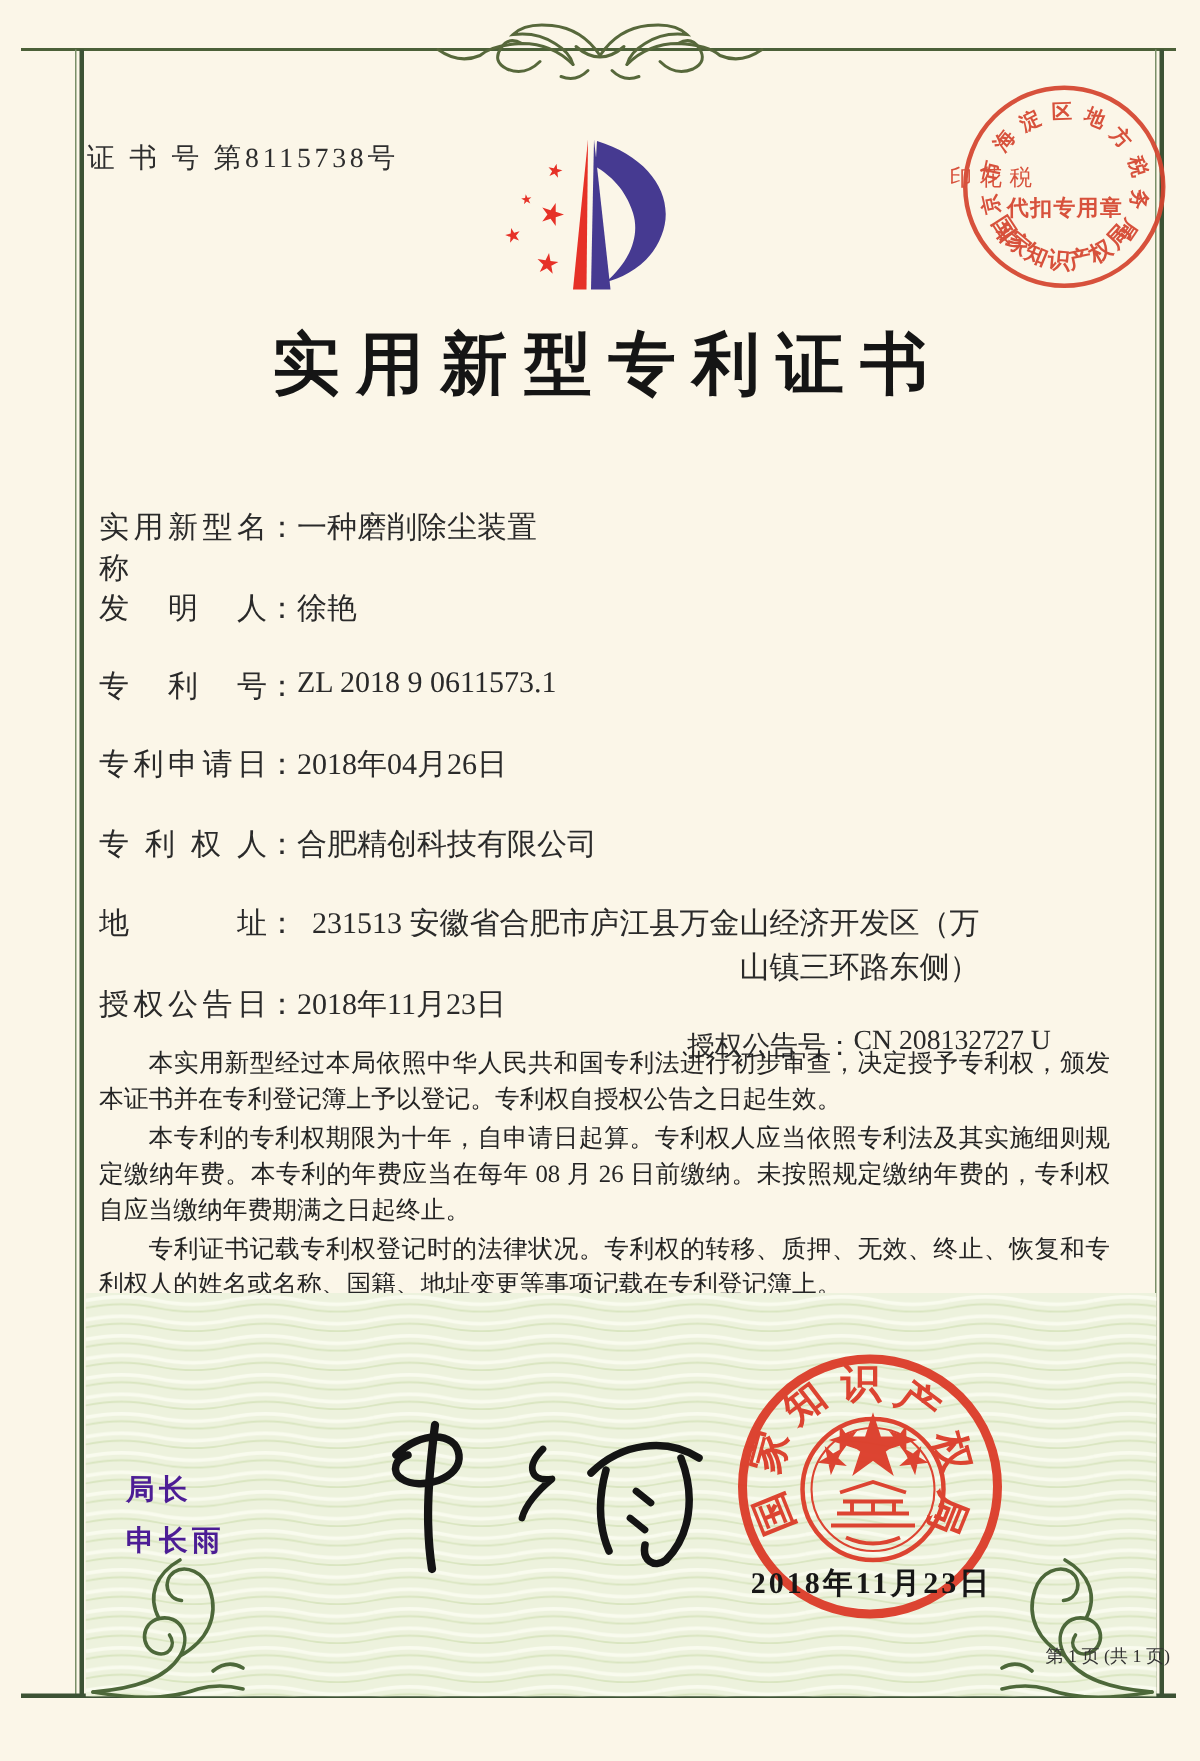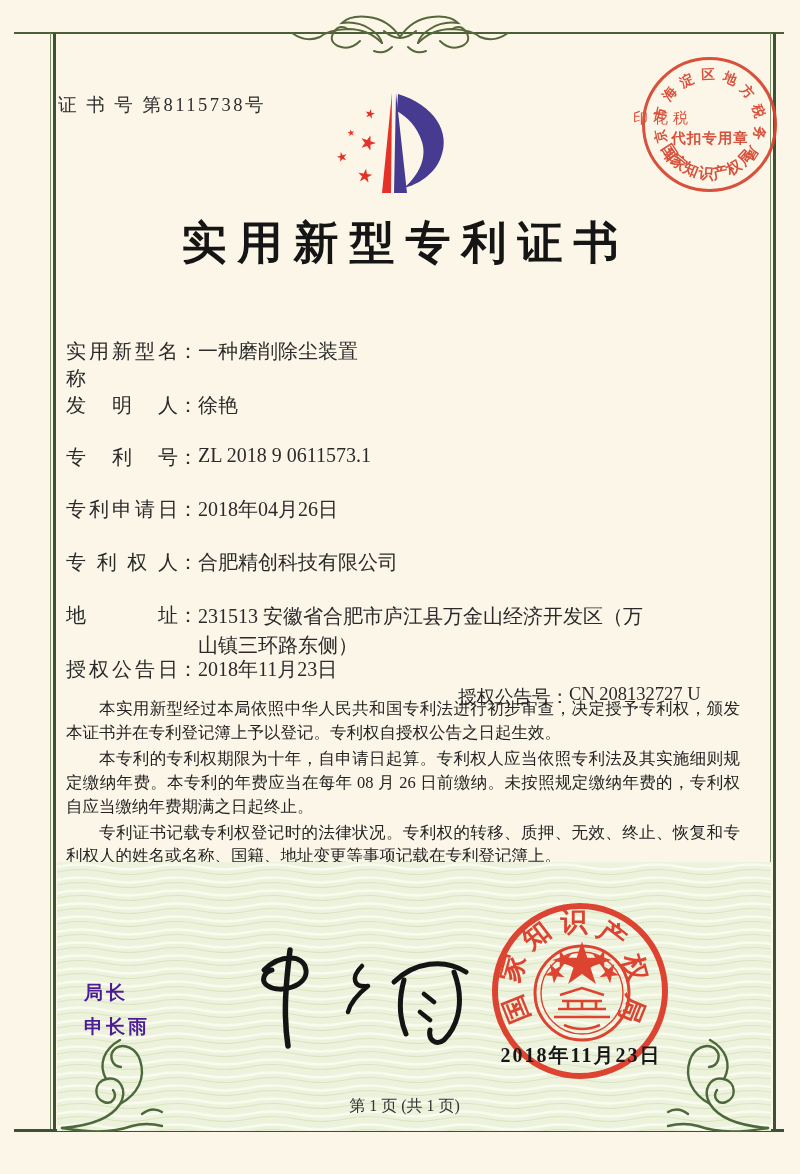--- a/index.html
+++ b/index.html
@@ -23,21 +23,21 @@
   .cert-no{left:58px;top:92px;font-size:18.5px;letter-spacing:2.5px;color:#2e2e2e;}
   .logo{left:322px;top:88px;}
   .doc-title{left:0;right:0;top:213px;text-align:center;font-size:45px;font-weight:700;
     letter-spacing:11px;color:#151515;text-indent:11px;}
 
   
   .field-row{left:66px;display:flex;font-size:20px;color:#2a2a2a;}
   .field-row .lbl{width:112px;text-align:justify;text-align-last:justify;flex:none;}
   .field-row .colon{flex:none;}
   .field-row .val{margin-left:0;}
-  .val.address{width:455px;line-height:29px;}
+  .val.address{width:455px;line-height:29px;text-align:right;}
   .grant-no-row{left:458px;display:flex;font-size:18.5px;color:#2a2a2a;}
 
   
   .body-text{left:64px;top:695px;width:678px;font-size:16.5px;line-height:23.9px;
     text-align:justify;color:#242424;}
   .body-text p{margin:2px;text-indent:2em;}
 
   
   .waves{left:57px;top:862px;}
   .director{left:84px;font-family:"Liberation Sans","DejaVu Sans",sans-serif;
@@ -55,21 +55,21 @@
   .tax-ring{left:14px;top:14px;width:129px;height:129px;border:3.5px solid #d5452f;border-radius:50%;}
   .tax-c1{left:0;right:0;top:66px;text-align:left;font-size:15px;font-weight:400;letter-spacing:5px;text-indent:5px;}
   .tax-c2{left:0;right:0;top:86px;text-align:center;font-size:14.5px;font-weight:700;letter-spacing:1px;}
   .cnipa-seal{left:492px;top:903px;width:176px;height:176px;color:#dc3b28;opacity:.95;}
   .seal-ring{left:0;top:0;width:164px;height:164px;border:6px solid #dc3b28;border-radius:50%;}
   .emblem{left:38px;top:36px;}
   .seal-date{left:446px;top:1042px;width:270px;text-align:center;font-size:20px;
     letter-spacing:2px;color:#171717;font-weight:700;}
   .arc-char{position:absolute;font-weight:700;font-family:"Liberation Serif","DejaVu Serif",serif;}
 
-  .page-footer{left:0;right:20px;top:1096px;text-align:center;font-size:16px;color:#333;padding-left:29px;}
+  .page-footer{left:0;right:20px;top:1096px;text-align:right;font-size:12px;color:#333;padding-left:29px;}
 </style>
 </head>
 <body>
 
 <div class="abs top-rule"></div>
 <svg class="abs ornament" width="240" height="56" viewBox="0 0 240 56">
   <g stroke="#57683b" stroke-width="2" fill="none" stroke-linecap="round">
     <g id="orn-half">
       <path d="M120,30 Q132,12 152,10 Q170,8 178,16 Q162,14 150,22 Q140,28 138,36"></path>
       <path d="M138,36 Q152,22 172,22 Q192,23 200,30 Q214,36 228,26"></path>

